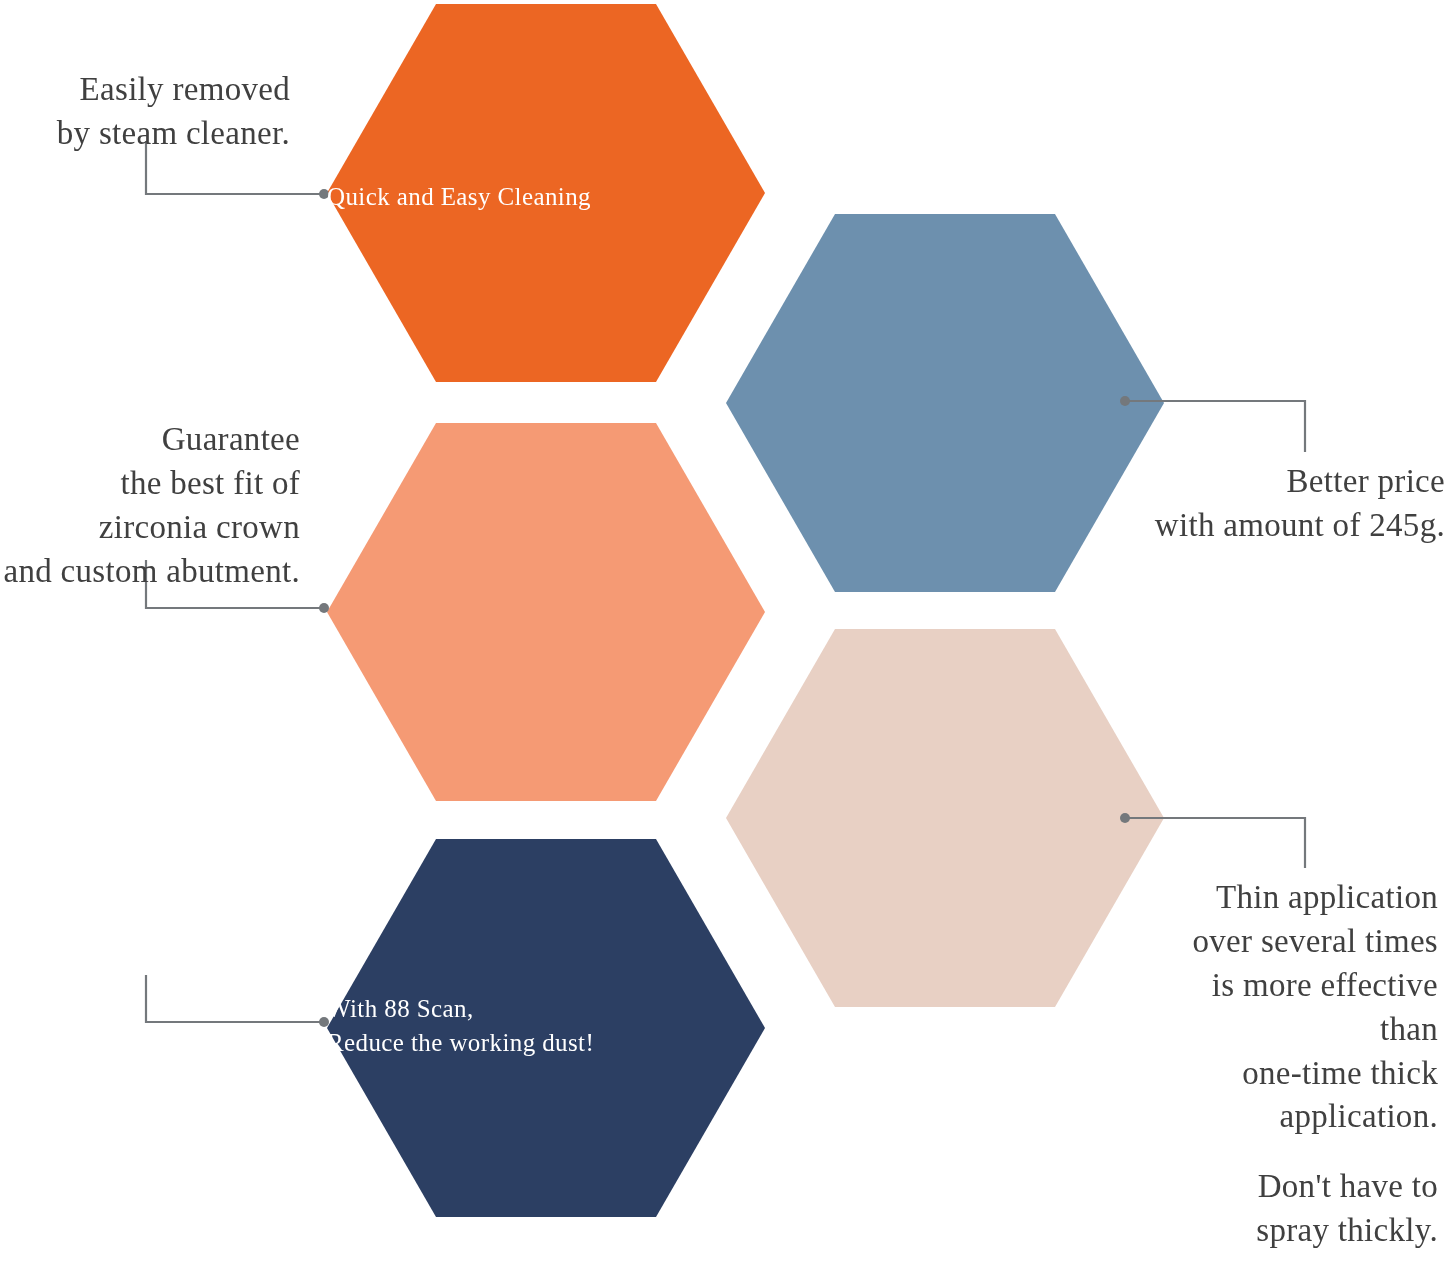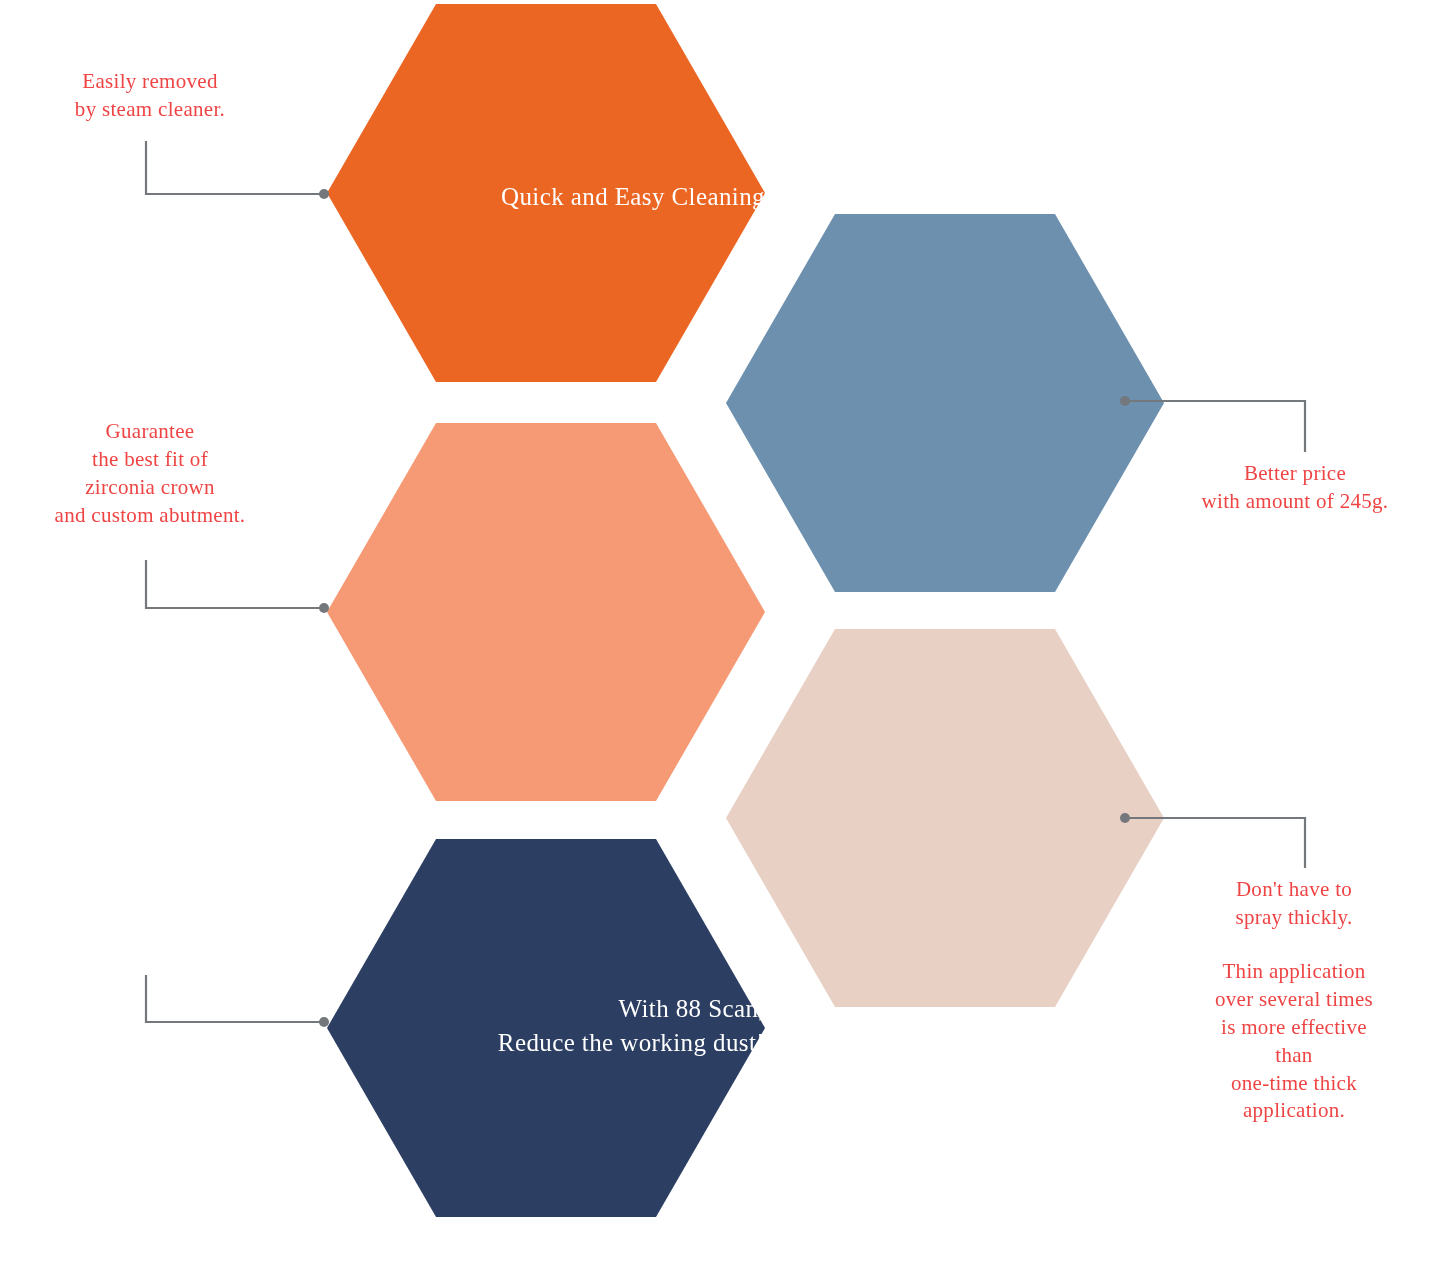--- a/index.html
+++ b/index.html
@@ -9,34 +9,34 @@
     font-family:"Liberation Serif","DejaVu Serif",serif;
     overflow:hidden;
   }
   #stage{position:relative;width:1445px;height:1271px;}
 
   svg#hexlayer{position:absolute;left:0;top:0;width:1445px;height:1271px;}
 
   .hexlabel{
     position:absolute;
     color:#ffffff;
-    text-align:right;
+    text-align:left;
     line-height:1.34;
     font-size:25px;
     letter-spacing:.4px;
     white-space:pre-line;
     pointer-events:none;
   }
 
   .note{
     position:absolute;
-    color:#ef4444;
-    text-align:center;
+    color:#404040;
+    text-align:right;
     line-height:1.33;
-    font-size:21px;
+    font-size:33px;
     letter-spacing:.3px;
     white-space:pre-line;
   }
 
   .note-block{position:absolute;}
   .note-block .note{position:static;}
   .note-block .note + .note{margin-top:26px;}
 </style>
 </head>
 <body>
@@ -95,23 +95,23 @@
   <div class="note" style="left:0px;top:418px;width:300px;">Guarantee
 the best fit of
 zirconia crown
 and custom abutment.</div>
 
 
   <div class="note" style="left:1145px;top:460px;width:300px;font-family:Liberation Serif, serif;">Better price
 with amount of 245g.</div>
 
   <div class="note-block" style="left:1150px;top:876px;width:288px;">
-    <div class="note">Don't have to
-spray thickly.</div>
     <div class="note">Thin application
 over several times
 is more effective
 than
 one-time thick
 application.</div>
+    <div class="note">Don't have to
+spray thickly.</div>
   </div>
 
 </div>
 
 </body></html>

